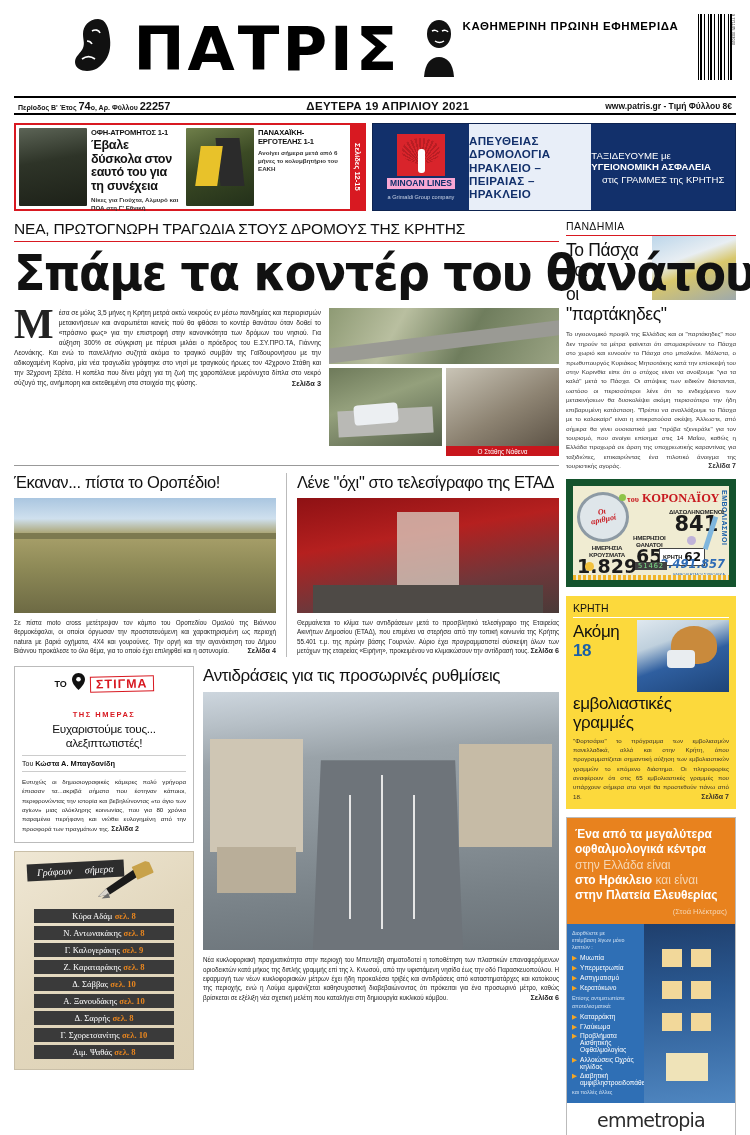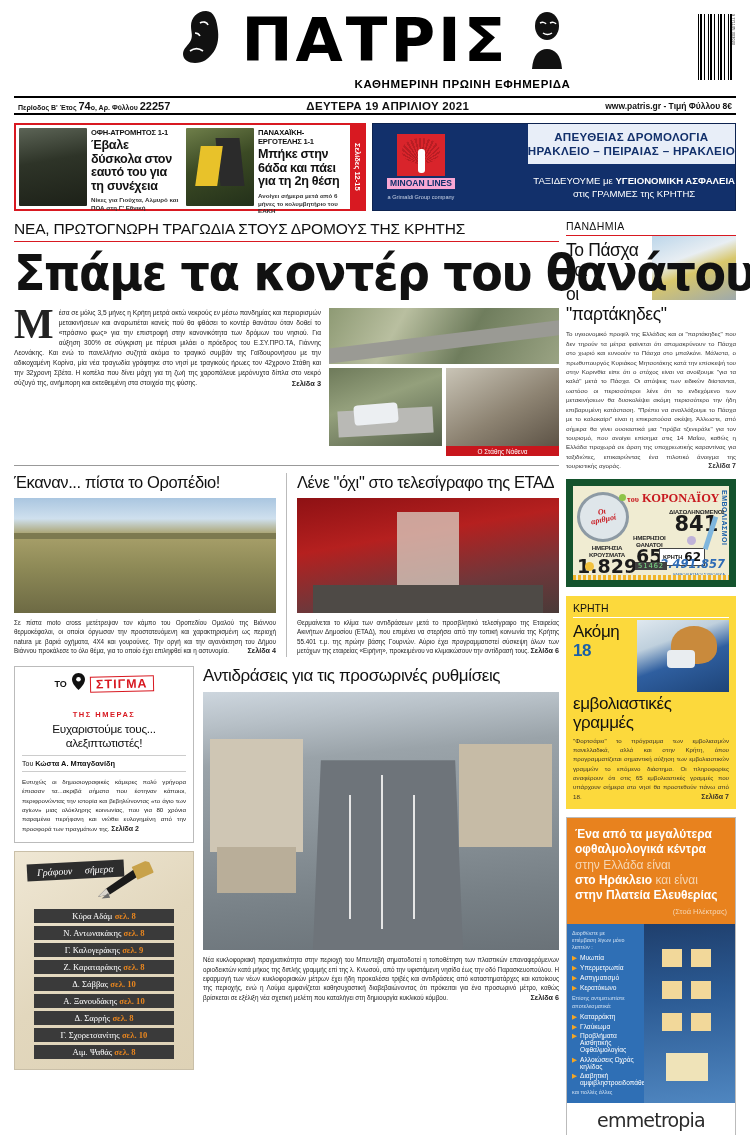--- a/index.html
+++ b/index.html
@@ -8,21 +8,21 @@
     width: 750px; height: 1135px;
     background: #ffffff;
     font-family: "Liberation Sans", "DejaVu Sans", sans-serif;
     color: #111;
     overflow: hidden;
   }
   .page { position: relative; width: 750px; height: 1135px; padding: 0 14px; }
 
   
   .masthead { position: relative; height: 96px; display: flex; align-items: center; justify-content: center; }
-  .logo-wrap { display: flex; flex-direction: column; align-items: flex-end; }
+  .logo-wrap { display: flex; flex-direction: row; align-items: flex-start; }
   .logo-row { display: flex; align-items: center; gap: 16px; }
   .logo-title {
     font-family: "DejaVu Sans", sans-serif;
     font-size: 61px; font-weight: 700; letter-spacing: 3px; line-height: 1;
     color: #000;
   }
   .logo-sub { font-size: 11.5px; font-weight: 700; letter-spacing: 0.6px; margin-top: 5px; color: #000; }
   .head-face { width: 46px; height: 62px; }
   .barcode { position: absolute; right: 4px; top: 14px; width: 34px; height: 66px;
     background: repeating-linear-gradient(90deg, #000 0 1px, #fff 1px 2px, #000 2px 4px, #fff 4px 6px, #000 6px 7px, #fff 7px 10px);
@@ -56,21 +56,21 @@
     writing-mode: vertical-rl; text-orientation: mixed; display: flex; align-items: center; justify-content: center; }
 
   .minoan { flex: 1; background: #12306b; display: flex; border: 1px solid #0d2350; }
   .mn-logo { width: 96px; background: #12306b; display: flex; flex-direction: column; align-items: center; justify-content: center; gap:2px;}
   .mn-badge { width: 48px; height: 42px; background: #d9242b; position: relative; display:flex;align-items:flex-end;justify-content:center; }
   .mn-badge .sunrays{position:absolute;top:4px;left:50%;transform:translateX(-50%);width:38px;height:26px;border-radius:50%;
      background:repeating-conic-gradient(from 180deg at 50% 100%, #d9242b 0deg 5deg, #b81d23 5deg 10deg);}
   .mn-badge .fig{position:relative;width:7px;height:24px;background:#fff;border-radius:3px;margin-bottom:3px;}
   .mn-name { color: #fff; font-size: 8.5px; font-weight: 700; line-height: 1; background:#f9a8d4; color:#12306b; padding:1px 3px;}
   .mn-grimaldi { color: #c9d4e8; font-size: 5.6px; margin-top: 3px; }
-  .mn-right { flex: 1; display: flex; flex-direction: column; align-items: flex-end; }
+  .mn-right { flex: 1; display: flex; flex-direction: row; }
   .mn-top { background: #e8eef8; color: #12306b; flex: 0 0 46%; display: flex; flex-direction: column;
             align-items: center; justify-content: center; font-weight: 700; }
   .mn-top .l1 { font-size: 11.6px; letter-spacing: 0.3px; }
   .mn-top .l2 { font-size: 11.6px; letter-spacing: 0.3px; margin-top: 1px; }
   .mn-bot { flex: 1; color: #fff; display: flex; flex-direction: column; align-items: center; justify-content: center; }
   .mn-bot .b1 { font-size: 9.6px; }
   .mn-bot .b1 b { font-weight: 700; }
   .mn-bot .b2 { font-size: 9.6px; margin-top: 2px; }
 
   
@@ -260,21 +260,20 @@
         <div class="sp-txt">
           <div class="sp-kicker">ΟΦΗ-ΑΤΡΟΜΗΤΟΣ 1-1</div>
           <div class="sp-head">Έβαλε δύσκολα στον εαυτό του για τη συνέχεια</div>
           <div class="sp-sub">Νίκες για Γιούχτα, Αλμυρό και ΠΟΑ στη Γ' Εθνική</div>
         </div>
       </div>
       <div class="sp-item">
         <div class="sp-photo sp-p2"></div>
         <div class="sp-txt">
           <div class="sp-kicker">ΠΑΝΑΧΑΪΚΗ-ΕΡΓΟΤΕΛΗΣ 1-1</div>
-          <div class="sp-head">Μπήκε στην 6άδα και πάει για τη 2η θέση</div>
           <div class="sp-sub">Ανοίγει σήμερα μετά από 6 μήνες το κολυμβητήριο του ΕΑΚΗ</div>
         </div>
       </div>
       <div class="sp-pages">Σελίδες 12-15</div>
     </div>
 
     <div class="minoan">
       <div class="mn-logo">
         <div class="mn-badge">
           <div class="sunrays"></div>

